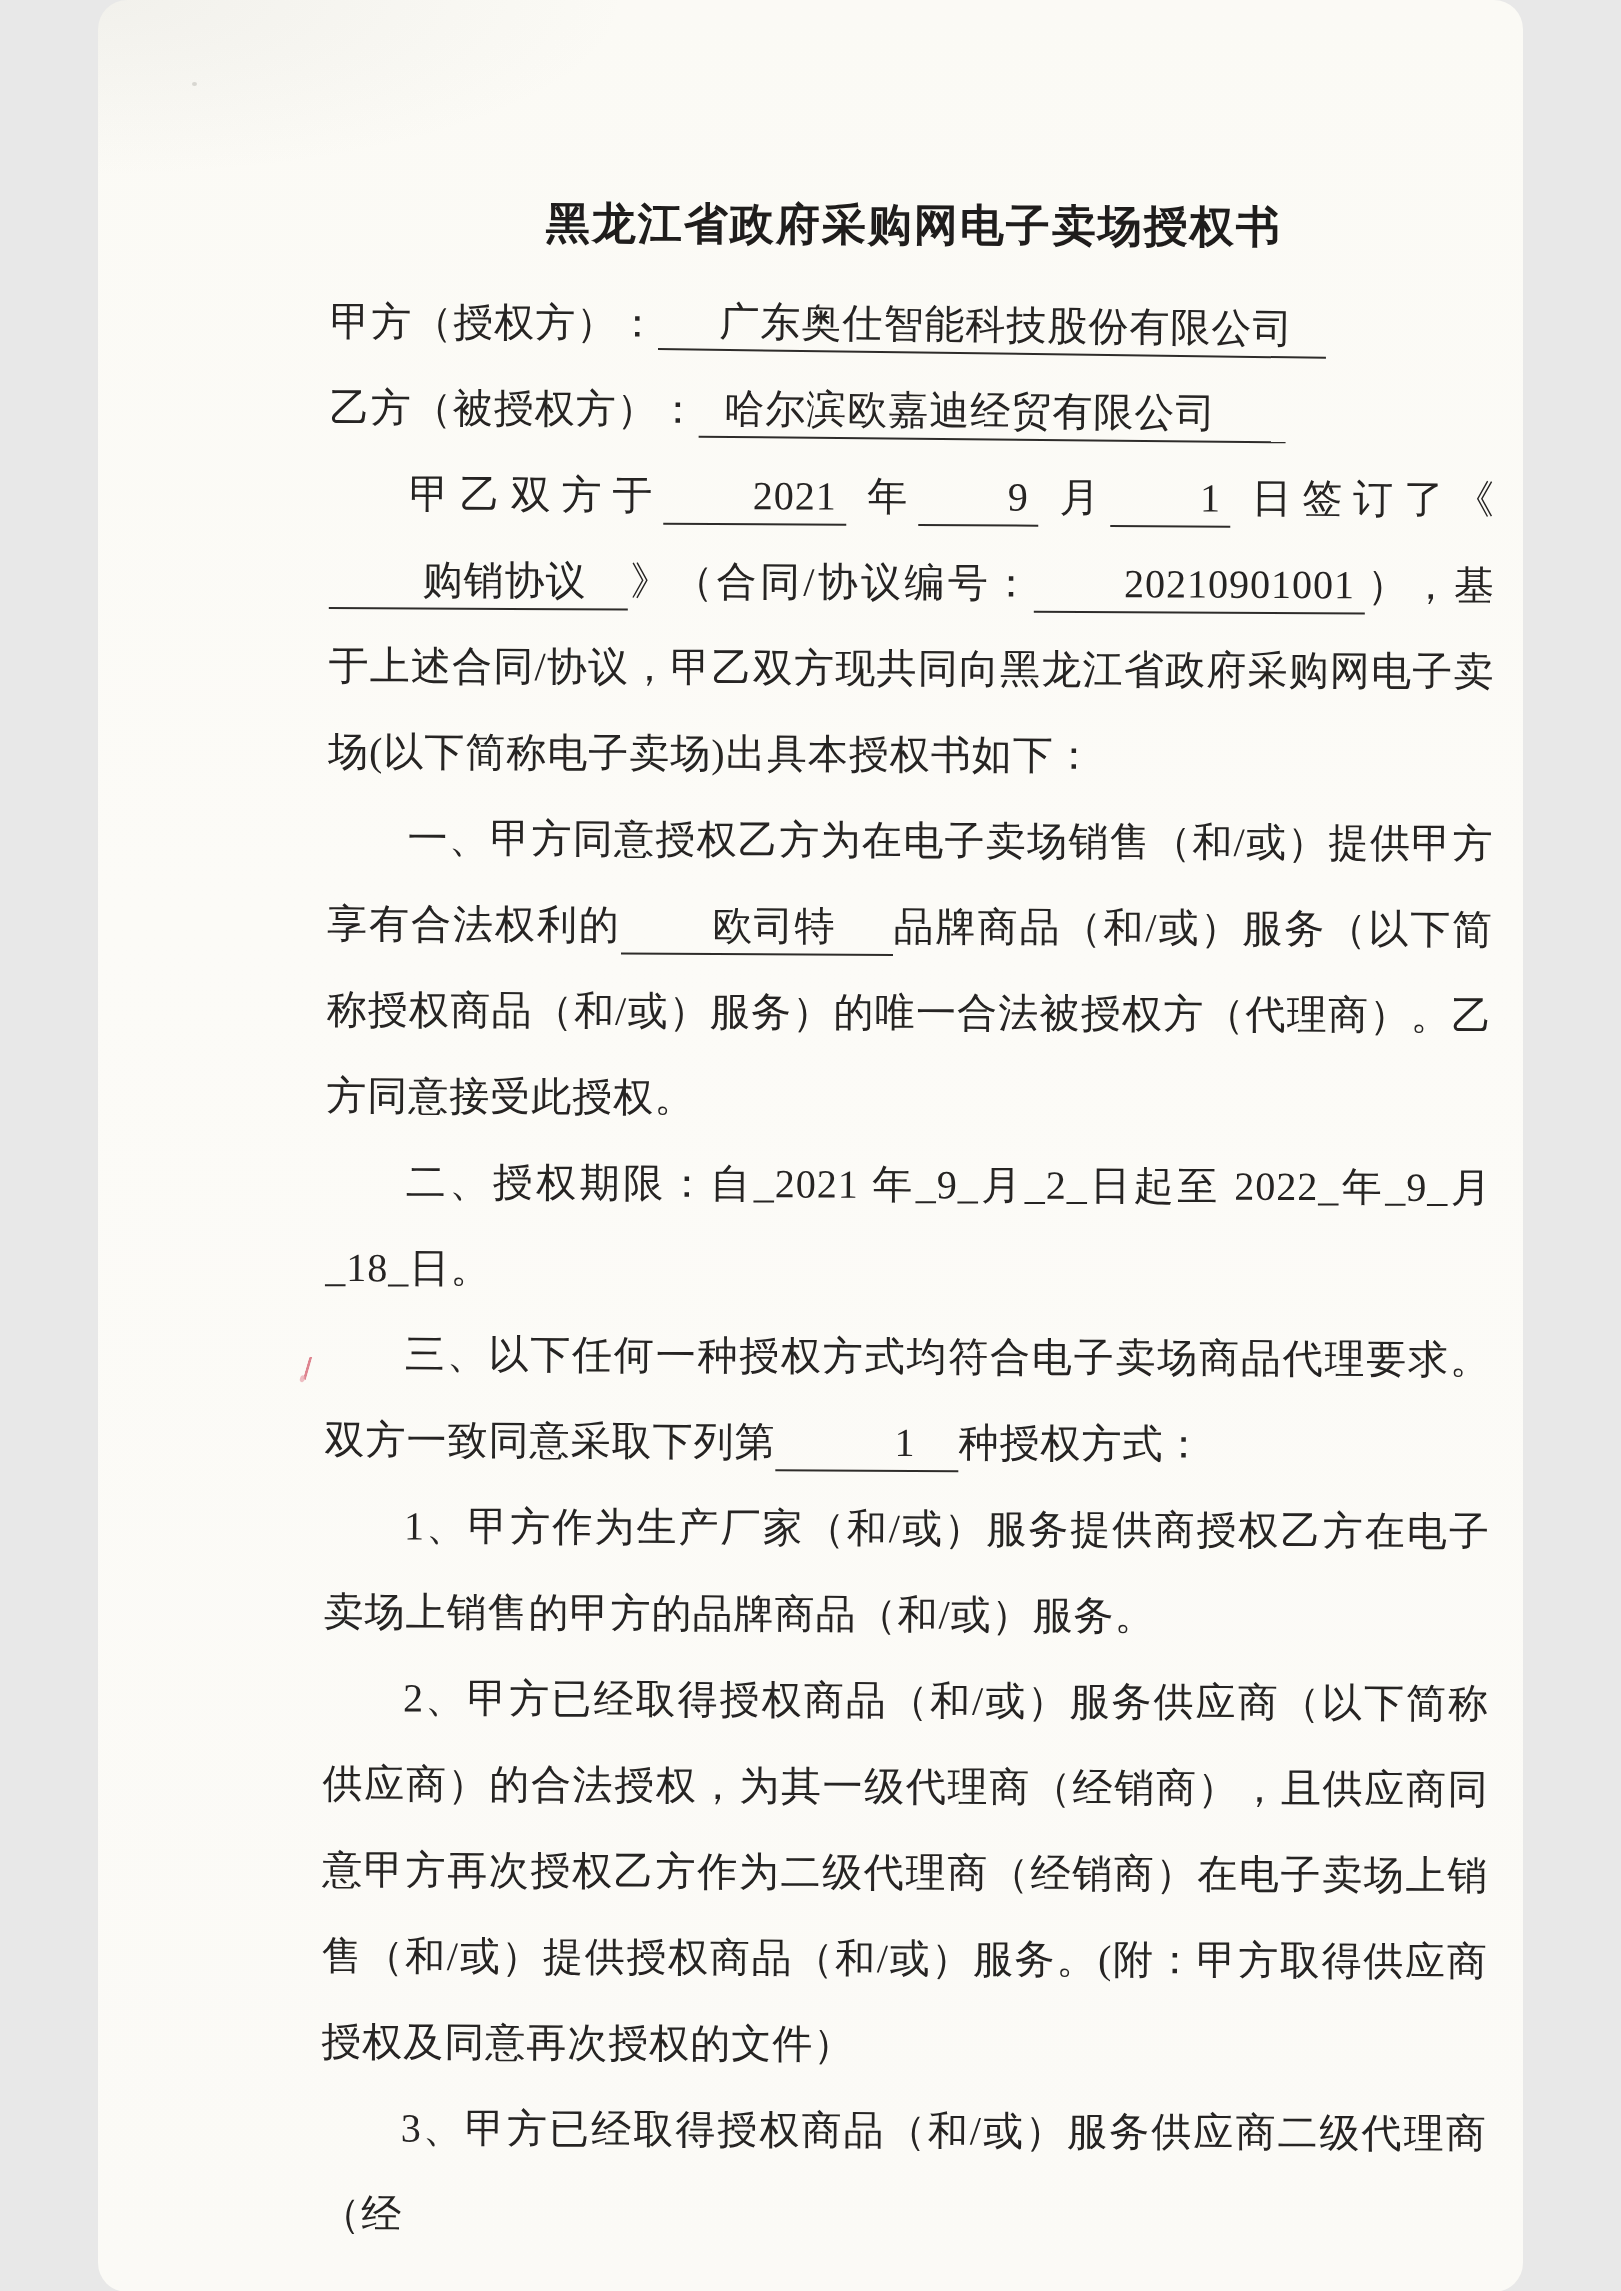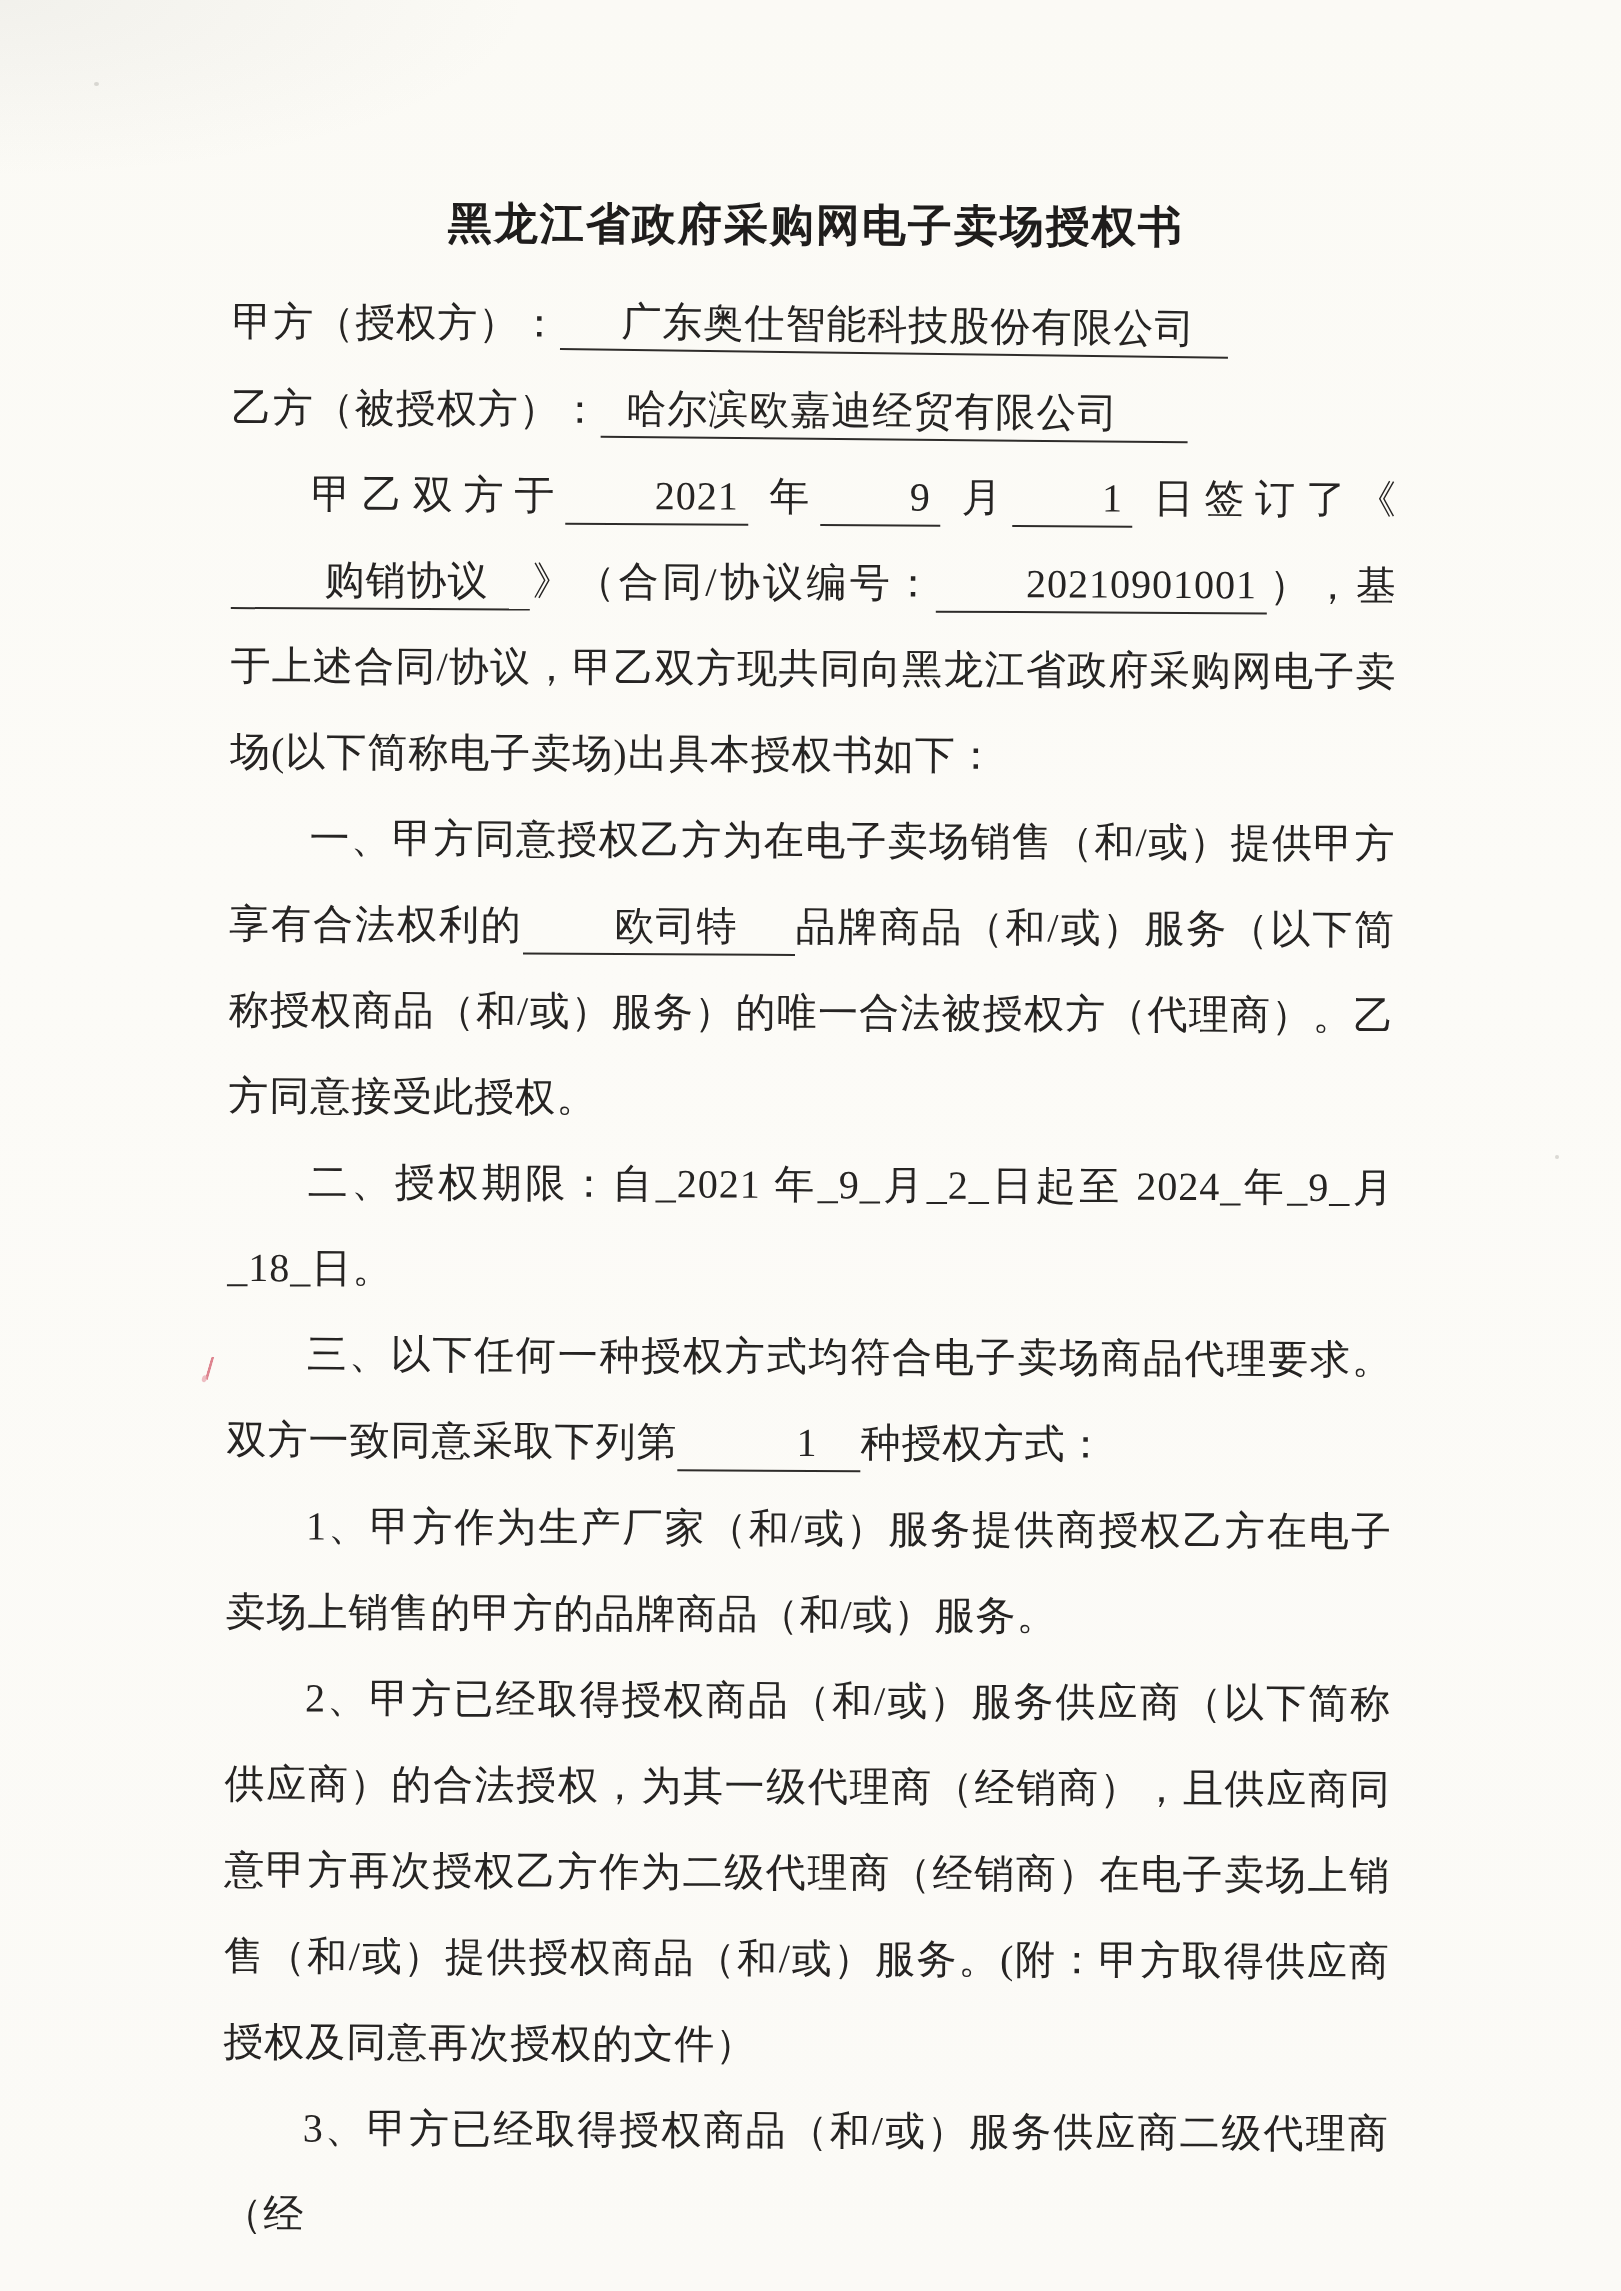--- a/index.html
+++ b/index.html
@@ -1,26 +1,27 @@
 <!DOCTYPE html>
 <html><head>
 <meta charset="utf-8">
 <style>
   html, body { margin: 0; padding: 0; background: #e8e8e8; }
   .page {
     position: relative;
-    width: 1621px;
+    width: 1425px;
     height: 2292px;
     margin: 0 auto;
     background:
       radial-gradient(ellipse 882px 294px at 0% 0%, rgba(160,160,155,0.10), rgba(0,0,0,0) 60%),
       linear-gradient(180deg, #fbfaf5 0%, #fcfbf7 40%, #fbfaf6 100%);
     overflow: hidden;
     font-family: "Liberation Serif", "DejaVu Serif", serif;
     color: #262423;
+    border-radius: 29px;
   }
   .content {
     position: absolute;
     left: 233px;
     top: 192px;
     width: 1166px;
     transform: rotate(0.3deg);
     transform-origin: top left;
   }
   .doc-title {
@@ -88,21 +89,21 @@
     <h1 class="doc-title">黑龙江省政府采购网电子卖场授权书</h1>
 
     <p class="docline"><span>甲方（授权方）：</span><span class="u u-party-a">广东奥仕智能科技股份有限公司</span></p>
 
     <p class="docline"><span>乙方（被授权方）：</span><span class="u u-party-b">哈尔滨欧嘉迪经贸有限公司</span></p>
 
     <p class="docline indent"><span>甲乙双方于</span><span class="u u-num">2021</span><span> 年</span><span class="u u-num">9</span><span> 月</span><span class="u u-num">1</span><span> 日签订了《</span><span class="u u-agree">购销协议</span><span>》（合同/协议编号：</span><span class="u u-num">20210901001</span><span>），基于上述合同/协议，甲乙双方现共同向黑龙江省政府采购网电子卖场(以下简称电子卖场)出具本授权书如下：</span></p>
 
     <p class="docline indent"><span>一、甲方同意授权乙方为在电子卖场销售（和/或）提供甲方享有合法权利的</span><span class="u u-brand">欧司特</span><span>品牌商品（和/或）服务（以下简称授权商品（和/或）服务）的唯一合法被授权方（代理商）。乙方同意接受此授权。</span></p>
 
-    <p class="docline indent"><span>二、授权期限：自_</span><span>2021</span><span> 年_</span><span>9</span><span>_月_</span><span>2</span><span>_日起至 </span><span>2024</span><span>_年_</span><span>9</span><span>_月_</span><span>18</span><span>_日。</span></p>
+    <p class="docline indent"><span>二、授权期限：自_</span><span>2021</span><span> 年_</span><span>9</span><span>_月_</span><span>2</span><span>_日起至 </span><span>2022</span><span>_年_</span><span>9</span><span>_月_</span><span>18</span><span>_日。</span></p>
 
     <p class="docline indent"><span>三、以下任何一种授权方式均符合电子卖场商品代理要求。双方一致同意采取下列第</span><span class="u u-option">1</span><span>种授权方式：</span></p>
 
     <p class="docline indent">1、甲方作为生产厂家（和/或）服务提供商授权乙方在电子卖场上销售的甲方的品牌商品（和/或）服务。</p>
 
     <p class="docline indent">2、甲方已经取得授权商品（和/或）服务供应商（以下简称供应商）的合法授权，为其一级代理商（经销商），且供应商同意甲方再次授权乙方作为二级代理商（经销商）在电子卖场上销售（和/或）提供授权商品（和/或）服务。(附：甲方取得供应商授权及同意再次授权的文件）</p>
 
     <p class="docline indent">3、甲方已经取得授权商品（和/或）服务供应商二级代理商（经</p>
 
   </div>

